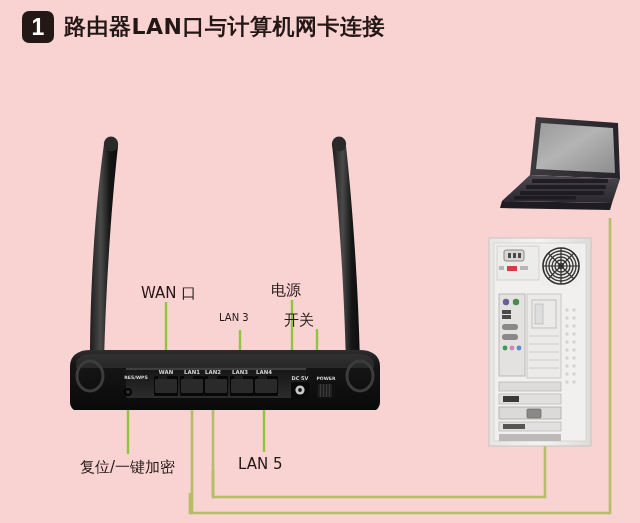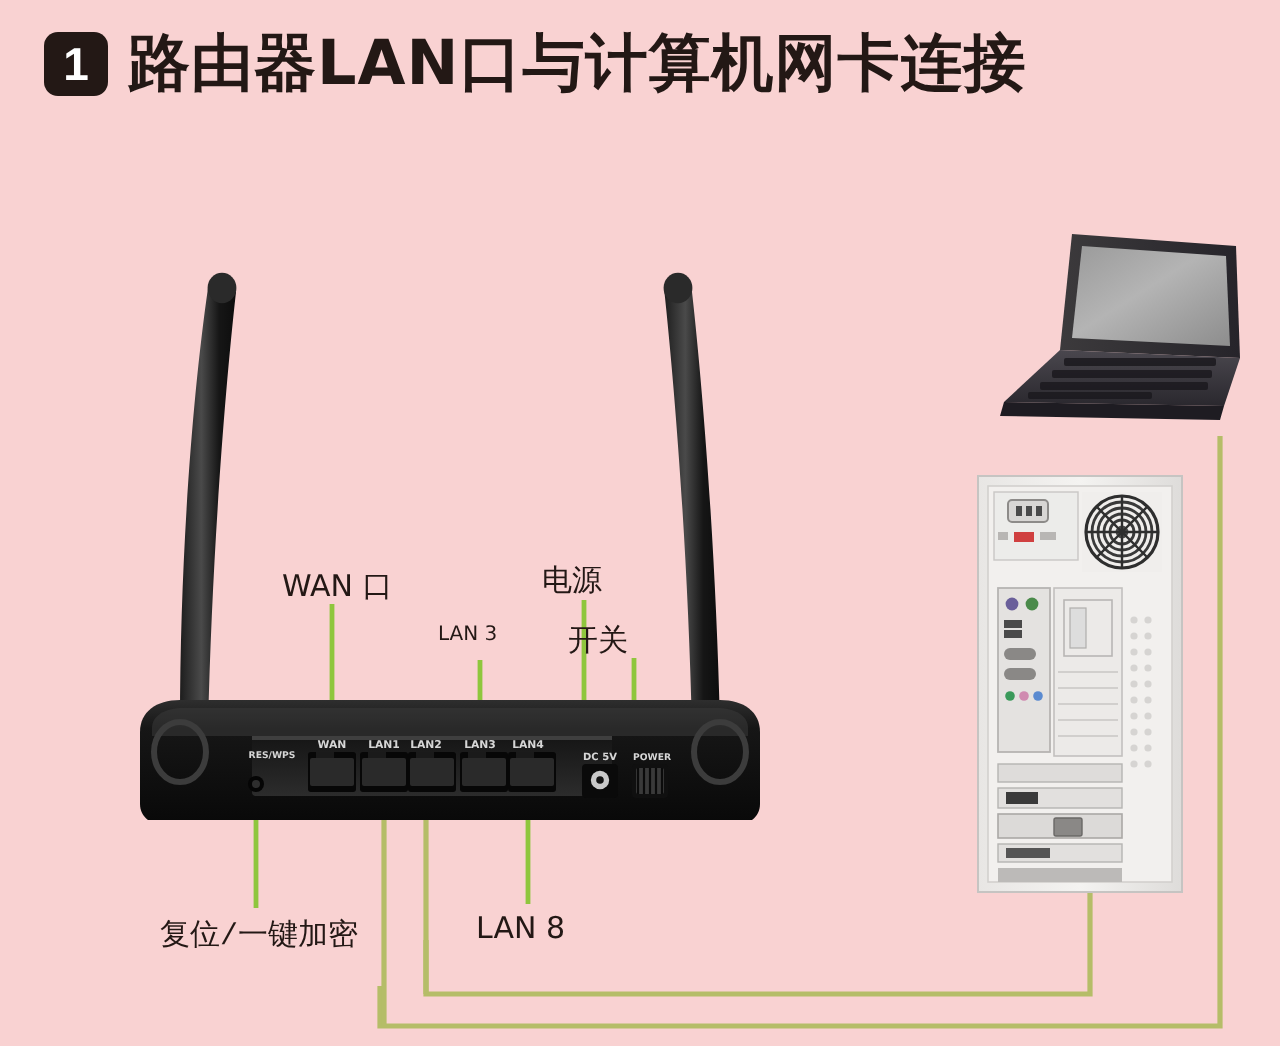--- a/index.html
+++ b/index.html
@@ -18,35 +18,35 @@
     display:flex;align-items:center;gap:10px;
   }
   .badge{
     width:32px;height:32px;border-radius:7px;
     background:#231815;color:#ffffff;
     display:flex;align-items:center;justify-content:center;
     font-size:23px;font-weight:bold;line-height:1;
     font-family:"Liberation Sans","DejaVu Sans",sans-serif;
   }
   .title-text{
-    font-size:31px;font-weight:bold;color:#231815;
+    font-size:22px;font-weight:bold;color:#231815;
     letter-spacing:0.5px;white-space:nowrap;
     font-family:"DejaVu Sans","Liberation Sans",sans-serif;
   }
 
   
   .lbl{
     position:absolute;color:#231815;white-space:nowrap;
     font-family:"DejaVu Sans","Liberation Sans",sans-serif;
   }
   .lbl-wan{left:141px;top:284px;font-size:15px;}
   .lbl-lan3{left:219px;top:312px;font-size:10px;}
   .lbl-power{left:271px;top:281px;font-size:15px;font-family:Liberation Serif, serif;}
   .lbl-switch{left:284px;top:311px;font-size:15px;}
-  .lbl-reset{left:80px;top:458px;font-size:15px;font-family:Liberation Mono, monospace;}
+  .lbl-reset{left:80px;top:458px;font-size:15px;}
   .lbl-lan4{left:238px;top:455px;font-size:15px;}
 
   
   #cables{position:absolute;left:0;top:0;width:640px;height:523px;}
 
   
   .router{position:absolute;}
 
   
   .tower{position:absolute;left:487px;top:236px;width:106px;height:212px;}
@@ -96,21 +96,21 @@
     <circle cx="317" cy="364" r="3.4" fill="none" stroke="#8fc63d" stroke-width="2"></circle>
 
     <circle cx="545" cy="425" r="4.2" fill="#7dc242"></circle>
   </svg>
 
   <div class="lbl lbl-wan">WAN 口</div>
   <div class="lbl lbl-lan3">LAN 3</div>
   <div class="lbl lbl-power">电源</div>
   <div class="lbl lbl-switch">开关</div>
   <div class="lbl lbl-reset">复位/一键加密</div>
-  <div class="lbl lbl-lan4">LAN 8</div>
+  <div class="lbl lbl-lan4">LAN 5</div>
 
   <svg class="router" style="left:60px;top:130px;width:330px;height:280px;" viewBox="0 0 330 280">
     <defs>
       <linearGradient id="antG" x1="0" y1="0" x2="1" y2="0">
         <stop offset="0%" stop-color="#1d1d1d"></stop>
         <stop offset="38%" stop-color="#4a4a4a"></stop>
         <stop offset="70%" stop-color="#161616"></stop>
         <stop offset="100%" stop-color="#0d0d0d"></stop>
       </linearGradient>
       <linearGradient id="bodyG" x1="0" y1="0" x2="0" y2="1">

